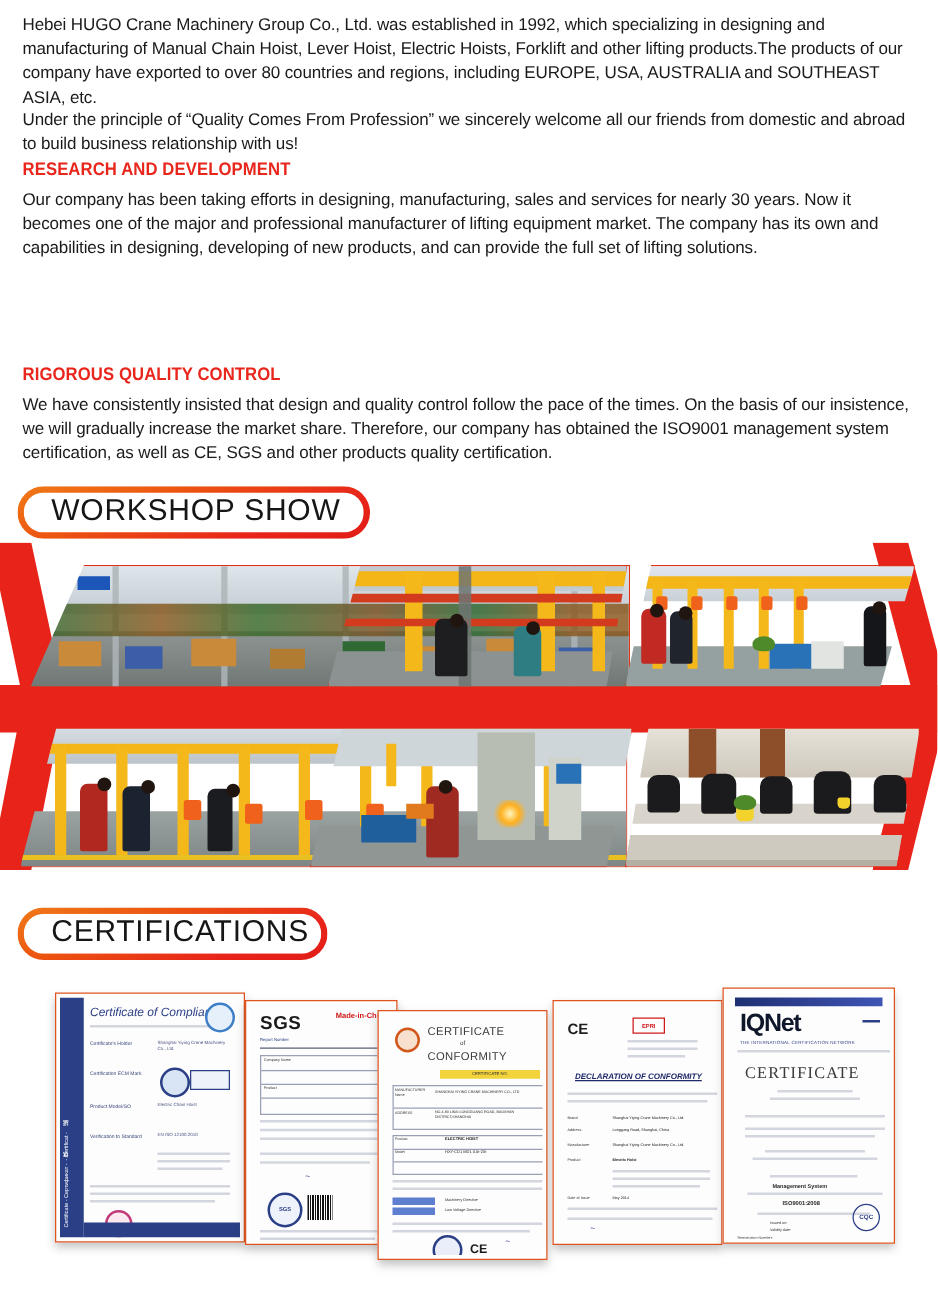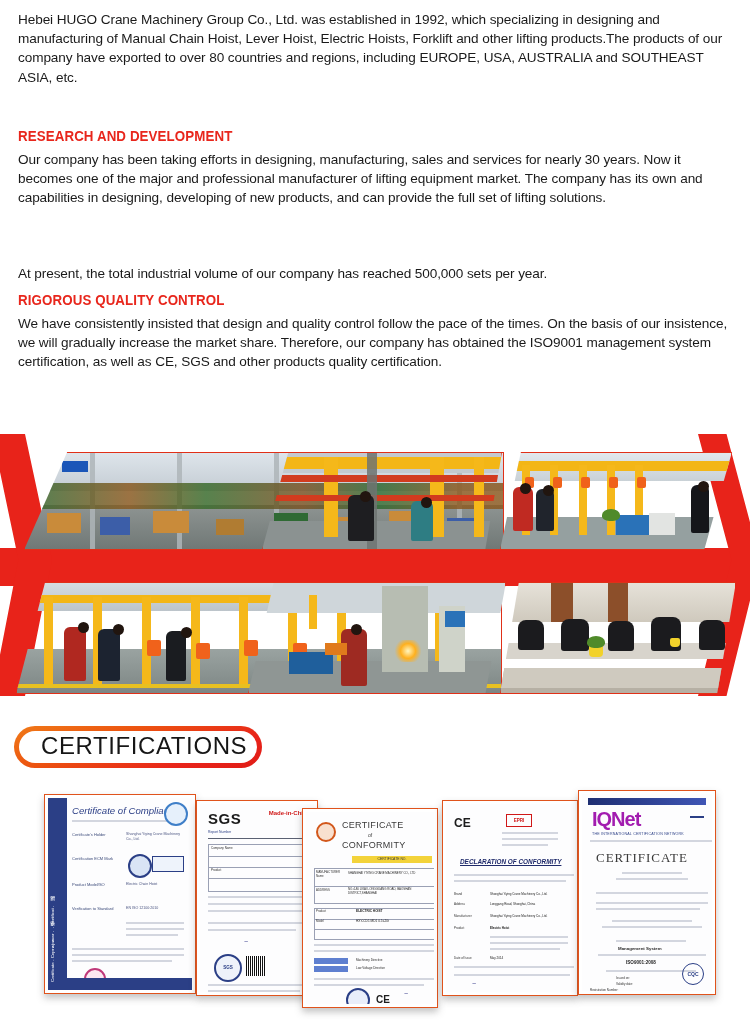--- a/index.html
+++ b/index.html
@@ -79,39 +79,42 @@
   .cline{position:absolute;height:2px;background:#b9bcc9;}
   .cline.dk{background:#5b6173;}
   .cline.lt{background:#d3d6df;}
   .ctitle{position:absolute;color:#2c3f86;white-space:nowrap;}
   .seal{position:absolute;border-radius:50%;border:2px solid #2b3f86;}
   .tbl{position:absolute;border:1px solid #9aa0b4;}
   .tbl i{position:absolute;left:0;right:0;height:1px;background:#9aa0b4;}
   .sgs{position:absolute;font-weight:bold;color:#1a1a1a;letter-spacing:.5px;}
   .mic{position:absolute;color:#D01818;font-weight:bold;white-space:nowrap;}
   .ce{position:absolute;color:#1d1d1d;font-weight:bold;}
-  .iq{position:absolute;color:#a21caf;font-weight:bold;letter-spacing:-1px;}
+  .iq{position:absolute;color:#0f172a;font-weight:bold;letter-spacing:-1px;}
   .cqc{position:absolute;border-radius:50%;border:1.6px solid #2b3f86;
        color:#2b3f86;text-align:center;font-weight:bold;}
   .sig{position:absolute;color:#3a3f8c;font-style:italic;}
 </style>
 </head>
 <body>
 
 <div class="page">
 
   <div class="txt" style="top:10px;">Hebei HUGO Crane Machinery Group Co., Ltd. was established in 1992, which specializing in designing and manufacturing of Manual Chain Hoist, Lever Hoist, Electric Hoists, Forklift and other lifting products.The products of our company have exported to over 80 countries and regions, including EUROPE, USA, AUSTRALIA and SOUTHEAST ASIA, etc.</div>
+  <div class="txt" style="top:86px;">Under the principle of “Quality Comes From Profession” we sincerely welcome all our friends from domestic and abroad to build business relationship with us!</div>
 
   <div class="sec-head" style="top:128px;">RESEARCH AND DEVELOPMENT</div>
   <div class="txt" style="top:150px;">Our company has been taking efforts in designing, manufacturing, sales and services for nearly 30 years. Now it becomes one of the major and professional manufacturer of lifting equipment market. The company has its own and capabilities in designing, developing of new products, and can provide the full set of lifting solutions.</div>
-  <div class="txt" style="top:264px;">At present, the total industrial volume of our company has reached 500,000 sets per year.</div>
 
   <div class="sec-head" style="top:292px;">RIGOROUS QUALITY CONTROL</div>
   <div class="txt" style="top:314px;">We have consistently insisted that design and quality control follow the pace of the times. On the basis of our insistence, we will gradually increase the market share. Therefore, our company has obtained the ISO9001 management system certification, as well as CE, SGS and other products quality certification.</div>
 
+  <div class="pill" style="left:14px;top:389px;width:282px;">
+    <span>WORKSHOP SHOW</span>
+  </div>
 
   <div class="band" style="top:430px;height:275px;">
 
     <div class="band-bg" style="top:118px;"></div>
 
     <div class="arrow-l" style="left:-8px;top:4px;width:60px;height:262px;
                 clip-path:polygon(0% 0%,55% 0%,100% 48%,55% 100%,0% 100%,44% 48%);"></div>
     <div class="arrow-r" style="left:698px;top:4px;width:62px;height:262px;
                 clip-path:polygon(0% 0%,46% 0%,100% 48%,46% 100%,0% 100%,54% 48%);"></div>
 

